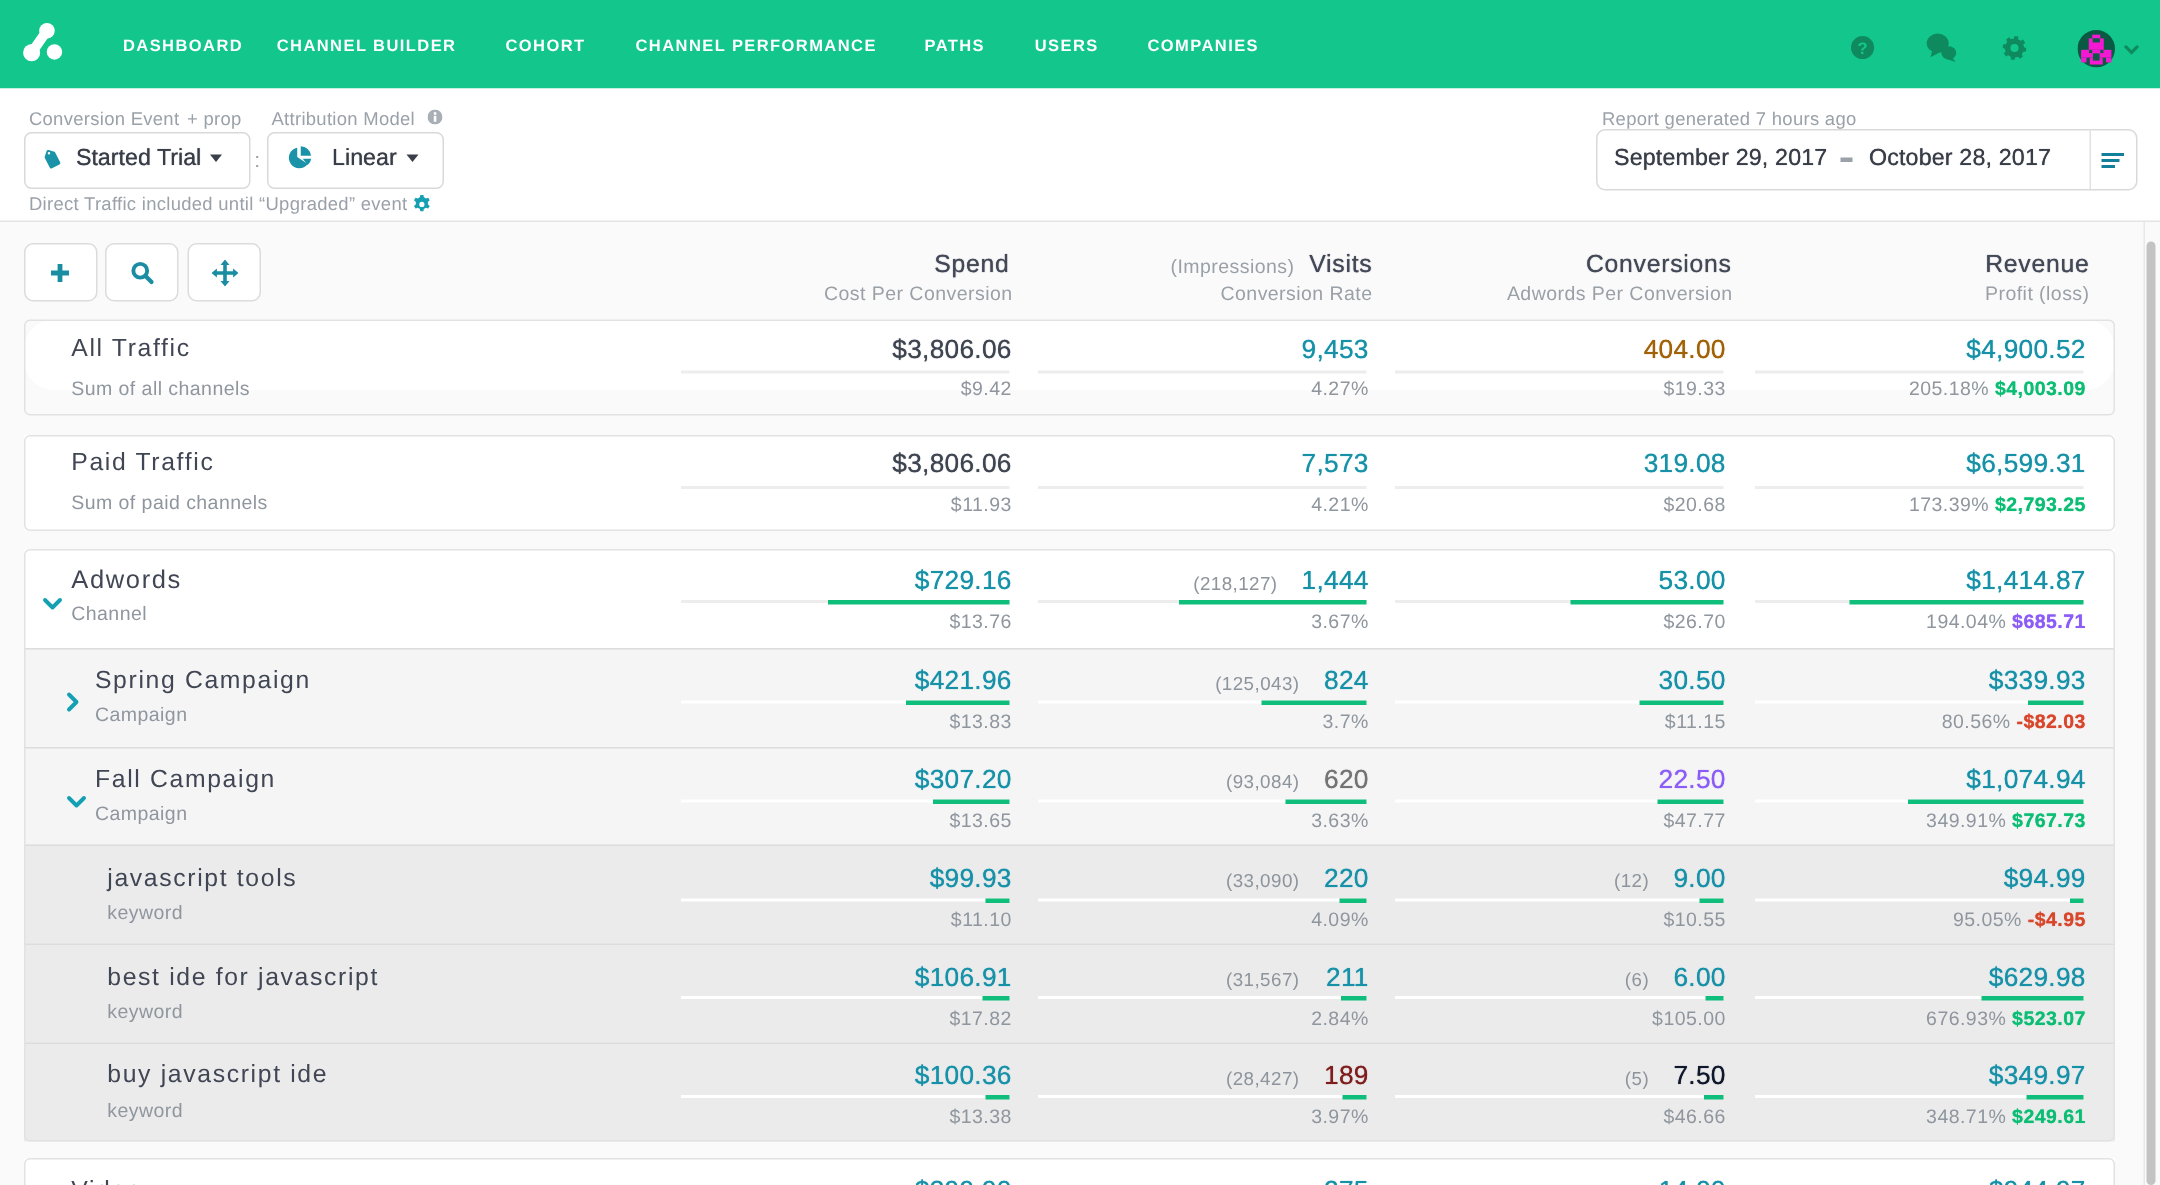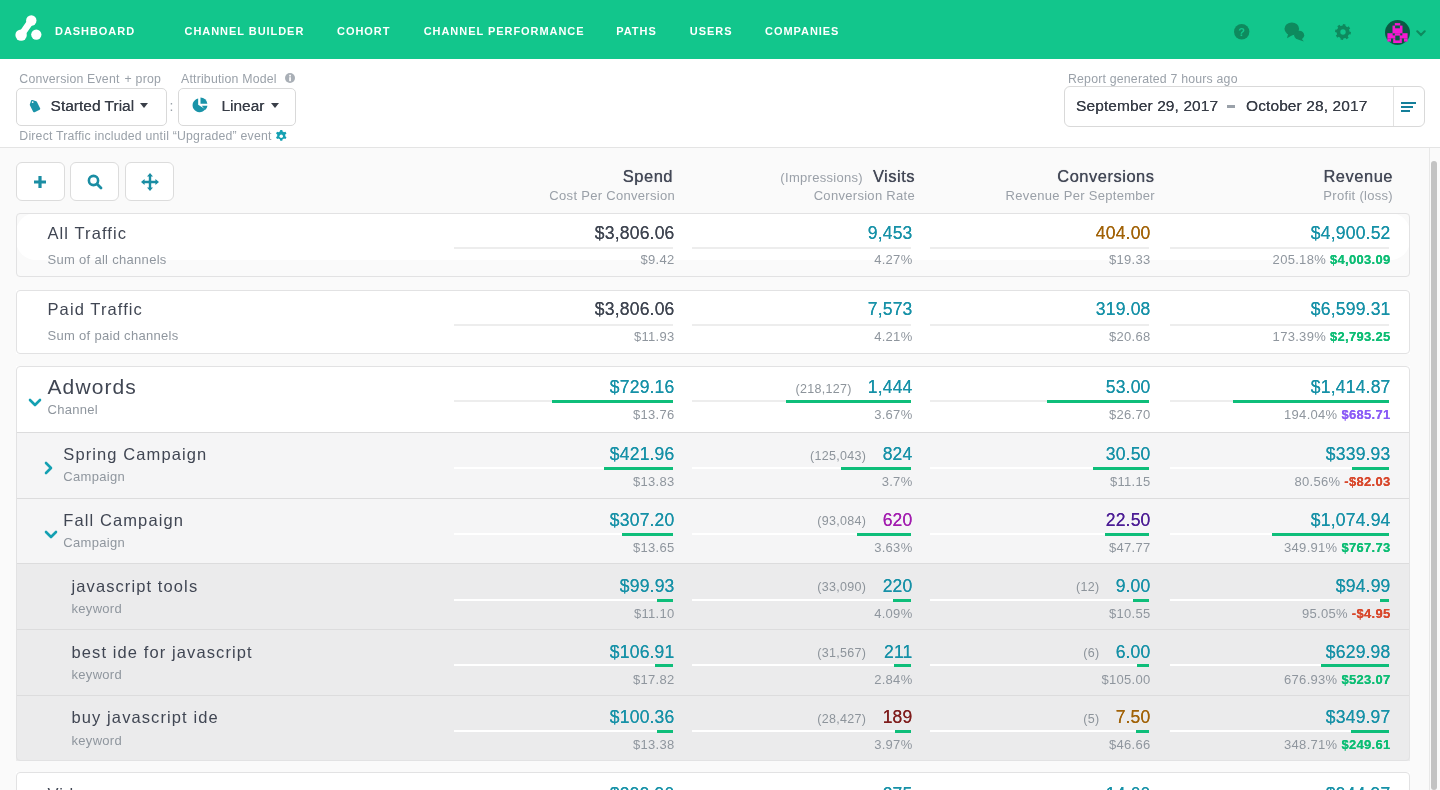--- a/index.html
+++ b/index.html
@@ -46,21 +46,21 @@
       <path d="M9 0 L12 3.6 H6 Z M9 18 L6 14.4 H12 Z M0 9 L3.6 6 V12 Z M18 9 L14.4 12 V6 Z M7.7 7.7 H10.3 V10.3 H7.7 Z"></path>
       <path d="M9 2 V16 M2 9 H16" stroke="#1a8da3" stroke-width="2.4"></path>
     </svg>
 
   <div class="hmain" style="right:767px;top:167px">Spend</div>
   <div class="hsub" style="right:765px;top:188px">Cost Per Conversion</div>
   <div class="hmain" style="right:525px;top:167px">Visits</div>
   <div class="hsub" style="right:577px;top:170px">(Impressions)</div>
   <div class="hsub" style="right:525px;top:188px">Conversion Rate</div>
   <div class="hmain" style="right:285.5px;top:167px">Conversions</div>
-  <div class="hsub" style="right:285px;top:188px">Revenue Per September</div>
+  <div class="hsub" style="right:285px;top:188px">Adwords Per Conversion</div>
   <div class="hmain" style="right:47px;top:167px">Revenue</div>
   <div class="hsub" style="right:47px;top:188px">Profit (loss)</div>
 </div>
 <div class="card" style="top:213.0px;height:64.3px"></div>
 <div class="row" style="top:213.0px;height:47px;background:#ffffff;border-radius:20px;">
     <div class="ttl" style="left:32.0px;top:19.6px;font-size:16.5px">All Traffic</div>
     <div class="sub" style="left:32.0px;top:45.8px">Sum of all channels</div>
     <div style="position:absolute;left:438.5px;top:34.2px;width:219px;height:2px;background:#ededed"></div>
     <div class="mv" style="right:735.0px;top:19.6px;color:#3e4450">$3,806.06</div>
     <div class="sv" style="right:735.0px;top:46.2px">$9.42</div>
@@ -89,21 +89,21 @@
     <div class="sv" style="right:259.0px;top:46.2px">$20.68</div>
     <div style="position:absolute;left:1154.5px;top:34.2px;width:219px;height:2px;background:#ededed"></div>
     <div class="mv" style="right:19.0px;top:19.6px;color:#1691a7">$6,599.31</div>
     <div class="sv" style="right:19.0px;top:46.2px"><span>173.39%</span> <b style="color:#0cbd74">$2,793.25</b></div>
   </div>
 <div class="card" style="top:365.9px;height:395.0px"></div>
 <div class="row" style="top:365.9px;height:65.83px;background:#ffffff;">
     <svg class="chev" style="left:12.899999999999999px;top:31.80000000000001px" width="14" height="9" viewBox="0 0 14 9">
       <path d="M2 2 L7 7 L12 2" fill="none" stroke="#14a0b2" stroke-width="2.6" stroke-linecap="round" stroke-linejoin="round"></path>
     </svg>
-    <div class="ttl" style="left:32.0px;top:21.3px;font-size:21px">Adwords</div>
+    <div class="ttl" style="left:32.0px;top:21.3px;font-size:17px">Adwords</div>
     <div class="sub" style="left:32.0px;top:43.5px">Channel</div>
     <div style="position:absolute;left:438.5px;top:34.2px;width:219px;height:2px;background:#ededed"></div>
     <div style="position:absolute;left:536.5px;top:34.2px;width:121px;height:3px;background:#0ebe7a"></div>
     <div class="mv" style="right:735.0px;top:21.3px;color:#1691a7">$729.16</div>
     <div class="sv" style="right:735.0px;top:48.3px">$13.76</div>
     <div style="position:absolute;left:676.5px;top:34.2px;width:219px;height:2px;background:#ededed"></div>
     <div style="position:absolute;left:770.5px;top:34.2px;width:125px;height:3px;background:#0ebe7a"></div>
     <div class="mv" style="right:497.0px;top:21.3px;color:#1691a7">1,444</div>
     <div class="imp" style="right:557.8px;top:22.8px">(218,127)</div>
     <div class="sv" style="right:497.0px;top:48.3px">3.67%</div>
@@ -145,26 +145,26 @@
       <path d="M2 2 L7 7 L12 2" fill="none" stroke="#14a0b2" stroke-width="2.6" stroke-linecap="round" stroke-linejoin="round"></path>
     </svg>
     <div class="ttl" style="left:47.8px;top:21.3px;font-size:16.5px">Fall Campaign</div>
     <div class="sub" style="left:47.8px;top:43.5px">Campaign</div>
     <div style="position:absolute;left:438.5px;top:34.2px;width:219px;height:2px;background:#ffffff"></div>
     <div style="position:absolute;left:606.5px;top:34.2px;width:51px;height:3px;background:#0ebe7a"></div>
     <div class="mv" style="right:735.0px;top:21.3px;color:#1691a7">$307.20</div>
     <div class="sv" style="right:735.0px;top:48.3px">$13.65</div>
     <div style="position:absolute;left:676.5px;top:34.2px;width:219px;height:2px;background:#ffffff"></div>
     <div style="position:absolute;left:841.5px;top:34.2px;width:54px;height:3px;background:#0ebe7a"></div>
-    <div class="mv" style="right:497.0px;top:21.3px;color:#a21caf">620</div>
+    <div class="mv" style="right:497.0px;top:21.3px;color:#737373">620</div>
     <div class="imp" style="right:543.2px;top:22.8px">(93,084)</div>
     <div class="sv" style="right:497.0px;top:48.3px">3.63%</div>
     <div style="position:absolute;left:914.5px;top:34.2px;width:219px;height:2px;background:#ffffff"></div>
     <div style="position:absolute;left:1089.5px;top:34.2px;width:44px;height:3px;background:#0ebe7a"></div>
-    <div class="mv" style="right:259.0px;top:21.3px;color:#4c1d95">22.50</div>
+    <div class="mv" style="right:259.0px;top:21.3px;color:#8b5cf6">22.50</div>
     <div class="sv" style="right:259.0px;top:48.3px">$47.77</div>
     <div style="position:absolute;left:1154.5px;top:34.2px;width:219px;height:2px;background:#ffffff"></div>
     <div style="position:absolute;left:1256.5px;top:34.2px;width:117px;height:3px;background:#0ebe7a"></div>
     <div class="mv" style="right:19.0px;top:21.3px;color:#1691a7">$1,074.94</div>
     <div class="sv" style="right:19.0px;top:48.3px"><span>349.91%</span> <b style="color:#0cbd74">$767.73</b></div>
   </div>
 <div class="row" style="top:563.39px;height:65.83px;border-top:1px solid #dcdcdd;background:#ebebec;">
     <div class="ttl" style="left:56.0px;top:21.3px;font-size:16.5px">javascript tools</div>
     <div class="sub" style="left:56.0px;top:43.5px">keyword</div>
     <div style="position:absolute;left:438.5px;top:34.2px;width:219px;height:2px;background:#ffffff"></div>
@@ -215,21 +215,21 @@
     <div style="position:absolute;left:641.0px;top:34.2px;width:16.5px;height:3px;background:#0ebe7a"></div>
     <div class="mv" style="right:735.0px;top:21.3px;color:#1691a7">$100.36</div>
     <div class="sv" style="right:735.0px;top:48.3px">$13.38</div>
     <div style="position:absolute;left:676.5px;top:34.2px;width:219px;height:2px;background:#ffffff"></div>
     <div style="position:absolute;left:879.9px;top:34.2px;width:15.6px;height:3px;background:#0ebe7a"></div>
     <div class="mv" style="right:497.0px;top:21.3px;color:#7f1d1d">189</div>
     <div class="imp" style="right:543.2px;top:22.8px">(28,427)</div>
     <div class="sv" style="right:497.0px;top:48.3px">3.97%</div>
     <div style="position:absolute;left:914.5px;top:34.2px;width:219px;height:2px;background:#ffffff"></div>
     <div style="position:absolute;left:1120.1px;top:34.2px;width:13.4px;height:3px;background:#0ebe7a"></div>
-    <div class="mv" style="right:259.0px;top:21.3px;color:#a16207">7.50</div>
+    <div class="mv" style="right:259.0px;top:21.3px;color:#0f172a">7.50</div>
     <div class="imp" style="right:310.1px;top:22.8px">(5)</div>
     <div class="sv" style="right:259.0px;top:48.3px">$46.66</div>
     <div style="position:absolute;left:1154.5px;top:34.2px;width:219px;height:2px;background:#ffffff"></div>
     <div style="position:absolute;left:1335.0px;top:34.2px;width:38.5px;height:3px;background:#0ebe7a"></div>
     <div class="mv" style="right:19.0px;top:21.3px;color:#1691a7">$349.97</div>
     <div class="sv" style="right:19.0px;top:48.3px"><span>348.71%</span> <b style="color:#0cbd74">$249.61</b></div>
   </div>
 <div class="card" style="top:772.4px;height:66px"></div>
 <div class="row" style="top:772.4px;height:66px;background:#ffffff;">
     <div class="ttl" style="left:32.0px;top:21.3px;font-size:16.5px">Video</div>
@@ -242,21 +242,21 @@
 <div class="abs" style="left:1429px;top:148px;width:11px;height:642px;background:#fafafa;border-left:1px solid #e8e8e8"></div>
 <div class="abs" style="left:1430.5px;top:161px;width:6.5px;height:629px;background:#c3c3c3;border-radius:4px"></div>
 
 <div id="nav">
   <svg class="abs" style="left:12px;top:11px" width="38" height="38" viewBox="0 0 38 38" fill="#fff">
     <circle cx="19.3" cy="9.5" r="5.2"></circle>
       <circle cx="9.1" cy="24.1" r="5.7"></circle>
       <circle cx="24.3" cy="23.6" r="5.15"></circle>
     <path d="M19.3 9.5 L9.1 24.1" stroke="#fff" stroke-width="6.6" stroke-linecap="round" fill="none"></path>
   </svg>
-  <div class="item" style="left:55px">DASHBOARD</div>
+  <div class="item" style="left:82px">DASHBOARD</div>
   <div class="item" style="left:184.5px">CHANNEL BUILDER</div>
   <div class="item" style="left:337px">COHORT</div>
   <div class="item" style="left:423.7px">CHANNEL PERFORMANCE</div>
   <div class="item" style="left:616.3px">PATHS</div>
   <div class="item" style="left:689.8px">USERS</div>
   <div class="item" style="left:765px">COMPANIES</div>
 
   <svg class="abs" style="left:1234.4px;top:24.4px" width="15.4" height="15.4" viewBox="0 0 16 16">
       <circle cx="8" cy="8" r="8" fill="#0e8a5e"></circle>
       <text x="8" y="12.2" text-anchor="middle" font-size="11.5" font-weight="bold" fill="#12c68c" font-family="Liberation Sans">?</text>

